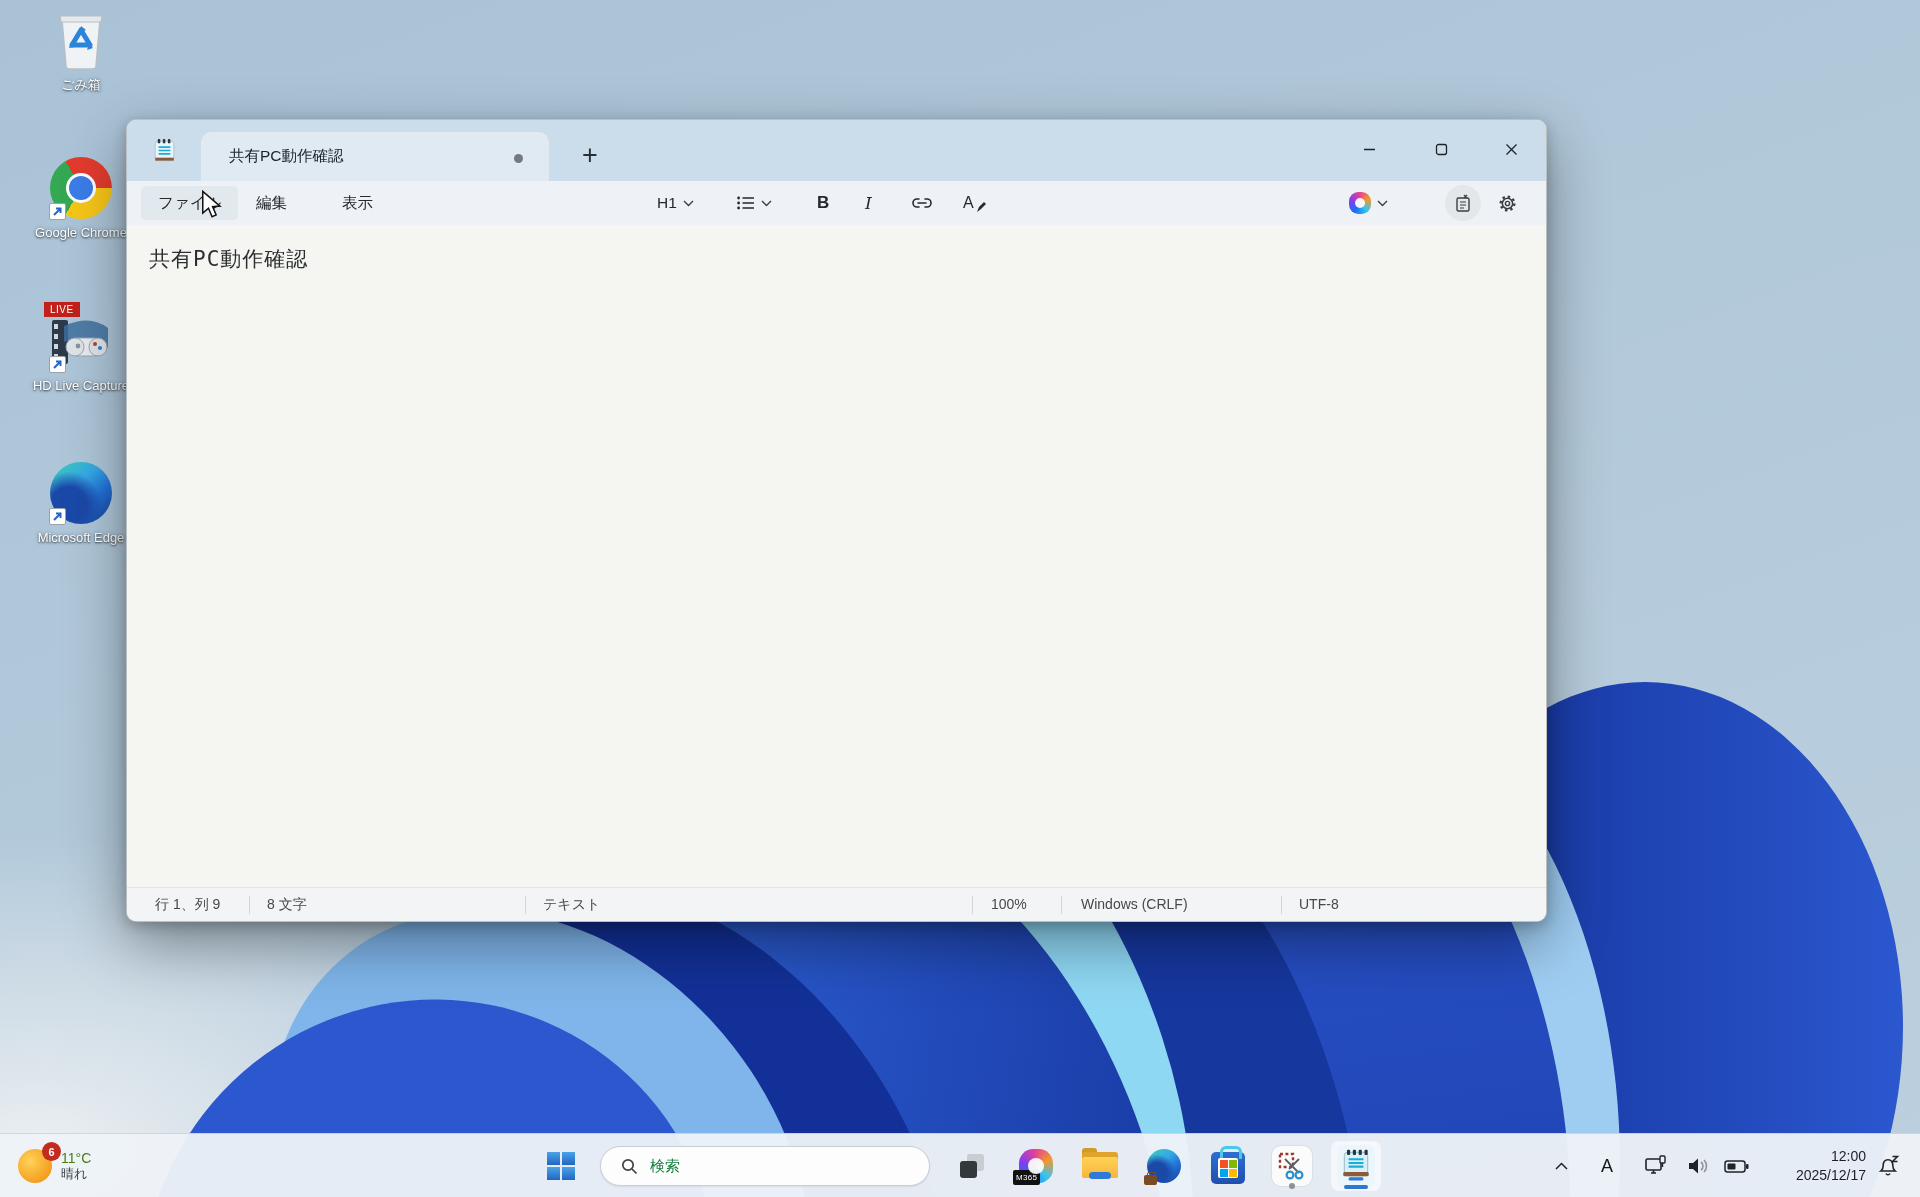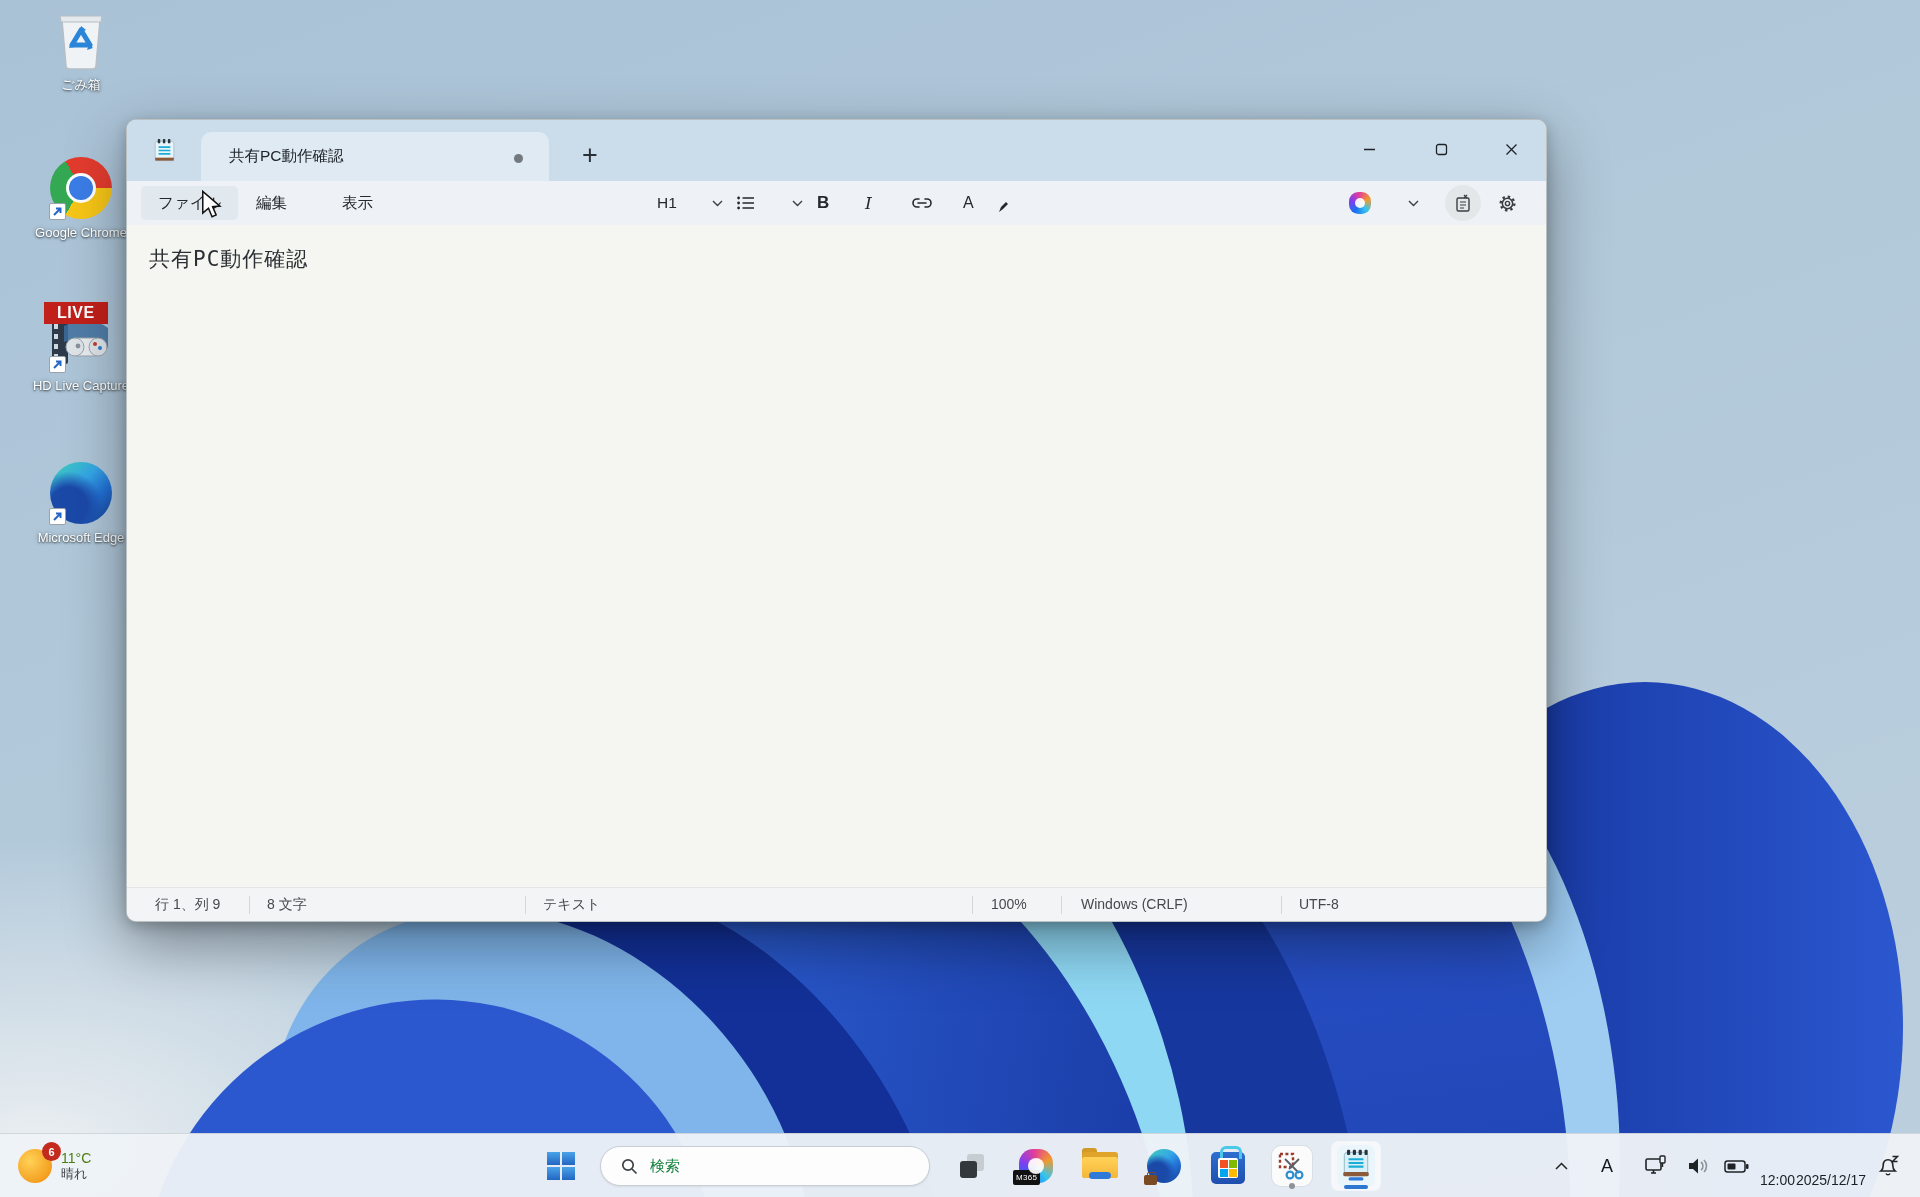--- a/index.html
+++ b/index.html
@@ -16,39 +16,39 @@
   .dicon .art { position:relative; width:66px; height:66px; display:flex; align-items:center; justify-content:center; }
   .dicon .lbl { margin-top:4px; font-size:13px; color:#fff; text-shadow:0 1px 2px rgba(0,0,0,.65),0 0 4px rgba(0,0,0,.35); white-space:nowrap; }
   .shortcut { position:absolute; left:1px; bottom:1px; width:17px; height:17px; background:#fff; border:1px solid #9aa2ab; border-radius:2px; display:flex; align-items:center; justify-content:center; }
   .chrome-ball { width:62px; height:62px; border-radius:50%;
     background:conic-gradient(from -30deg,#e33b2e 0 120deg,#f7c617 120deg 240deg,#34a853 240deg 360deg); position:relative; }
   .chrome-ball::before { content:""; position:absolute; left:50%; top:50%; width:30px; height:30px; margin:-15px 0 0 -15px; background:#fff; border-radius:50%; }
   .chrome-ball::after { content:""; position:absolute; left:50%; top:50%; width:24px; height:24px; margin:-12px 0 0 -12px; background:#3b7de8; border-radius:50%; }
   .edge-ball { width:62px; height:62px; border-radius:50%;
     background:radial-gradient(circle at 30% 70%, #1b49a8 0 30%, rgba(0,0,0,0) 55%),
                linear-gradient(140deg,#3fd0b4 0%,#35a7e8 40%,#2270d6 65%,#173f8f 100%); }
-  .live-badge { position:absolute; top:-6px; left:-4px; background:#c2201a; color:#fff; font-size:16px; font-weight:bold; padding:2px 13px; letter-spacing:.5px; }
+  .live-badge { position:absolute; top:-6px; left:-4px; background:#c2201a; color:#fff; font-size:10px; font-weight:normal; padding:2px 6px; letter-spacing:.5px; }
 
   
   .window { position:absolute; left:126px; top:119px; width:1421px; height:803px; z-index:5;
     border-radius:10px; overflow:hidden; background:#f5f6f1;
     box-shadow:0 22px 60px rgba(0,0,0,.38),0 4px 14px rgba(0,0,0,.22); border:1px solid rgba(80,95,110,.35); }
   .titlebar { position:relative; height:61px; background:#cbdcea; }
   .np-appicon { position:absolute; left:24px; top:17px; }
   .tab { position:absolute; left:74px; top:12px; width:348px; height:49px; background:#dfeaf3; border-radius:10px 10px 0 0; display:flex; align-items:center; }
   .tab-title { margin-left:28px; font-size:15.5px; color:#1d2328; }
   .tab-dot { position:absolute; right:26px; top:22px; width:9px; height:9px; border-radius:50%; background:#73797f; }
   .newtab { position:absolute; left:440px; top:12px; width:46px; height:46px; display:flex; align-items:center; justify-content:center; font-size:27px; font-weight:300; color:#2a2f34; border-radius:6px; }
   .wctrl { position:absolute; top:8px; width:52px; height:42px; display:flex; align-items:center; justify-content:center; }
   .wctrl.min { left:1216px; } .wctrl.max { left:1288px; } .wctrl.close { left:1358px; }
 
   .menubar { position:relative; height:44px; background:#eef2f6; }
   .menu-item { position:absolute; top:5px; height:34px; display:flex; align-items:center; padding:0 17px; font-size:15.5px; color:#24292e; border-radius:5px; }
   .menu-item.hover { background:#e2e9ee; }
-  .tool { position:absolute; top:5px; height:34px; display:flex; align-items:center; justify-content:space-between; gap:6px; border-radius:5px; color:#24292e; }
+  .tool { position:absolute; top:5px; height:34px; display:flex; align-items:center; justify-content:flex-start; gap:6px; border-radius:5px; color:#24292e; }
   .tool .tlabel { font-size:15.5px; }
   .bold-g { font-size:17px; font-weight:800; }
   .italic-g { font-size:17px; font-style:italic; font-family:"DejaVu Serif","Liberation Serif",serif; }
   .circ-bg { background:#e4e7e9; border-radius:50%; width:36px; height:36px; display:flex; align-items:center; justify-content:center; }
 
   .editor { position:absolute; left:0; top:105px; right:0; bottom:34px; background:#f5f6f1; }
   .editor-text { position:absolute; left:22px; top:20px; font-family:"DejaVu Sans Mono","Liberation Mono",monospace; font-size:21px; letter-spacing:1px; color:#2b2f33; }
 
   .statusbar { position:absolute; left:0; right:0; bottom:0; height:34px; background:#f2f4f6; border-top:1px solid #e2e4e6; font-size:14px; color:#45494d; }
   .seg { position:absolute; top:8px; white-space:nowrap; }
@@ -90,21 +90,21 @@
   .store .pane { position:absolute; left:7px; top:6px; width:20px; height:20px; background:#fff; border-radius:2px; display:grid; grid-template-columns:8px 8px; grid-template-rows:8px 8px; gap:1px; padding:1.5px; }
   .store .pane i:nth-child(1){background:#f25022}.store .pane i:nth-child(2){background:#7fba00}
   .store .pane i:nth-child(3){background:#00a4ef}.store .pane i:nth-child(4){background:#ffb900}
   .snip-plate { width:40px; height:40px; background:#fbfbfc; border-radius:9px; display:flex; align-items:center; justify-content:center; box-shadow:0 0 0 1px rgba(0,0,0,.05); }
   .run-dot { position:absolute; left:50%; bottom:1px; width:6px; height:6px; margin-left:-3px; border-radius:50%; background:#8d9298; }
   .tb-active { background:rgba(255,255,255,.62); box-shadow:0 0 0 1px rgba(255,255,255,.5); }
   .active-line { position:absolute; left:50%; bottom:1px; width:24px; height:4px; margin-left:-12px; border-radius:2px; background:#2c77cf; }
   .notepad-plate { background:#eaf6fb; border-radius:7px; padding:2px; }
   .tray-btn { position:absolute; top:8px; height:48px; display:flex; align-items:center; justify-content:center; border-radius:5px; color:#1f2326; }
   .ime { font-size:18px; color:#14171a; }
-  .clock { position:absolute; left:1760px; top:8px; width:106px; height:48px; display:flex; flex-direction:row; justify-content:space-between; align-items:flex-end; font-size:14px; color:#1c2024; line-height:19px; }
+  .clock { position:absolute; left:1760px; top:8px; width:106px; height:48px; display:flex; flex-direction:column; justify-content:center; align-items:flex-end; font-size:14px; color:#1c2024; line-height:19px; }
   .cursor { position:absolute; left:200px; top:190px; z-index:9; }
 </style>
 </head>
 <body>
 
 <div class="desktop">
 
   <svg class="bloom" width="1920" height="560" viewBox="0 0 1920 560" preserveAspectRatio="none">
     <defs>
       <linearGradient id="pg1" x1="0" y1="0" x2="1" y2="1">

